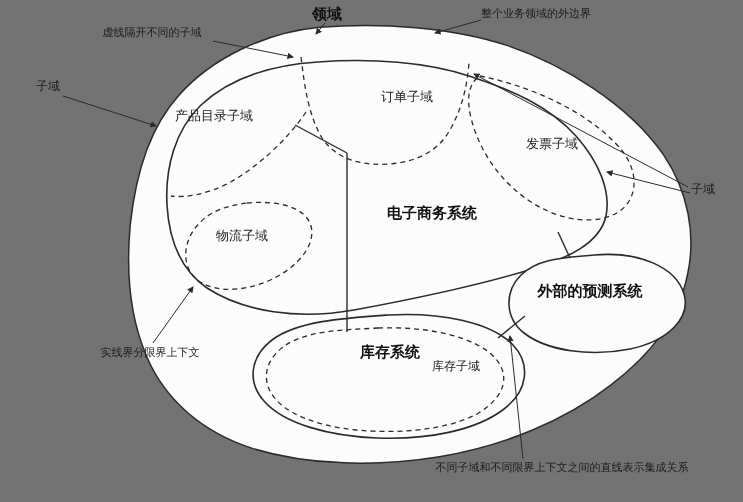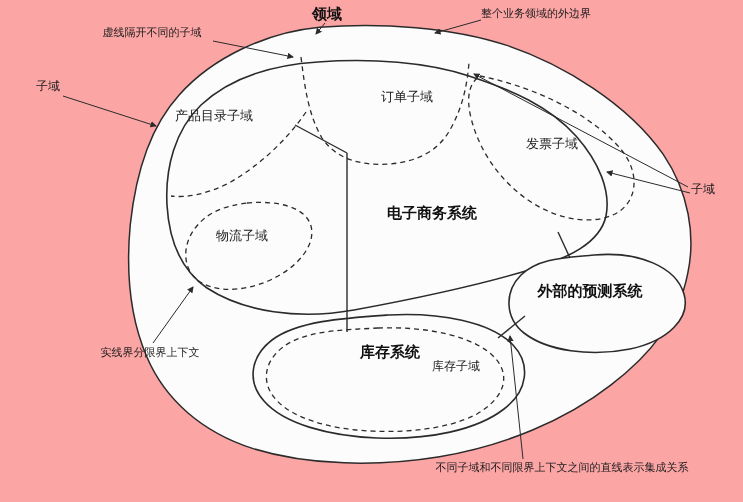--- a/index.html
+++ b/index.html
@@ -5,21 +5,21 @@
   html, body {
     margin: 0;
     padding: 0;
     background: #fcfcfc;
     font-family: "DejaVu Sans", "Liberation Sans", sans-serif;
   }
   #stage {
     position: relative;
     width: 743px;
     height: 502px;
-    background: #fca5a5;
+    background: #737373;
     overflow: hidden;
   }
   svg { display: block; }
   .solid {
     fill: none;
     stroke: #2b2b2b;
     stroke-width: 1.6;
   }
   .solid-fill {
     fill: #fcfcfc;

